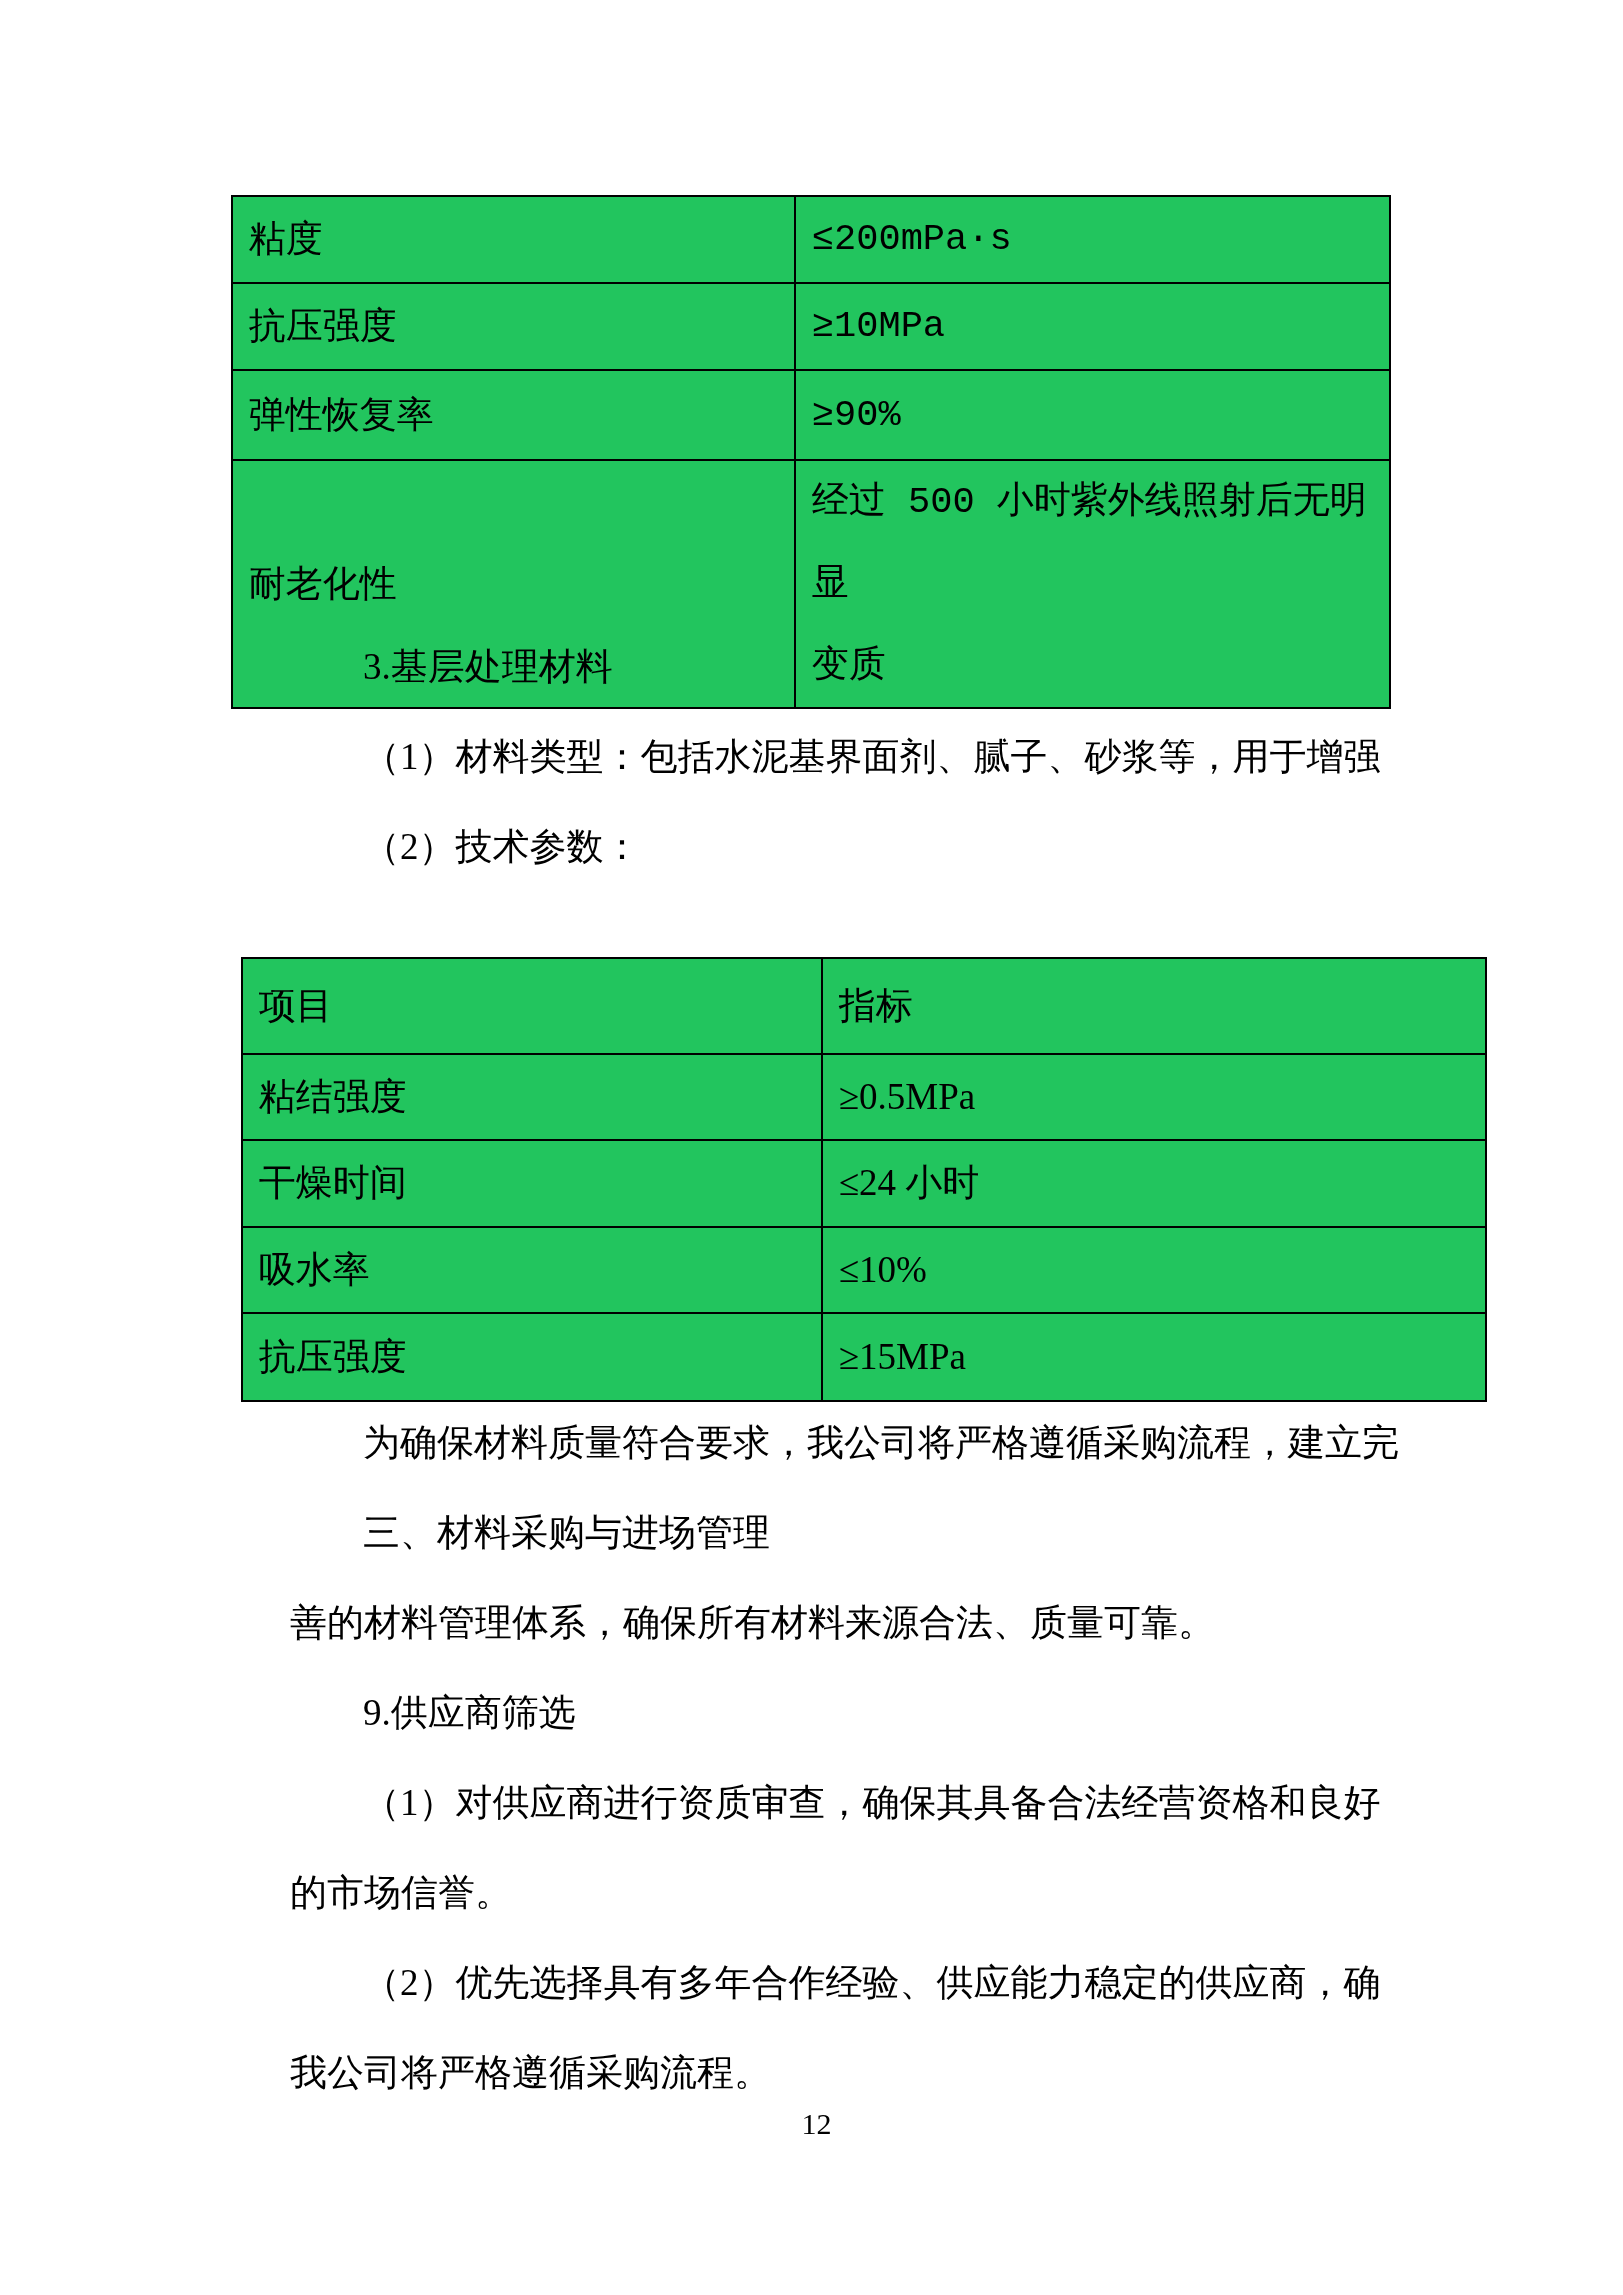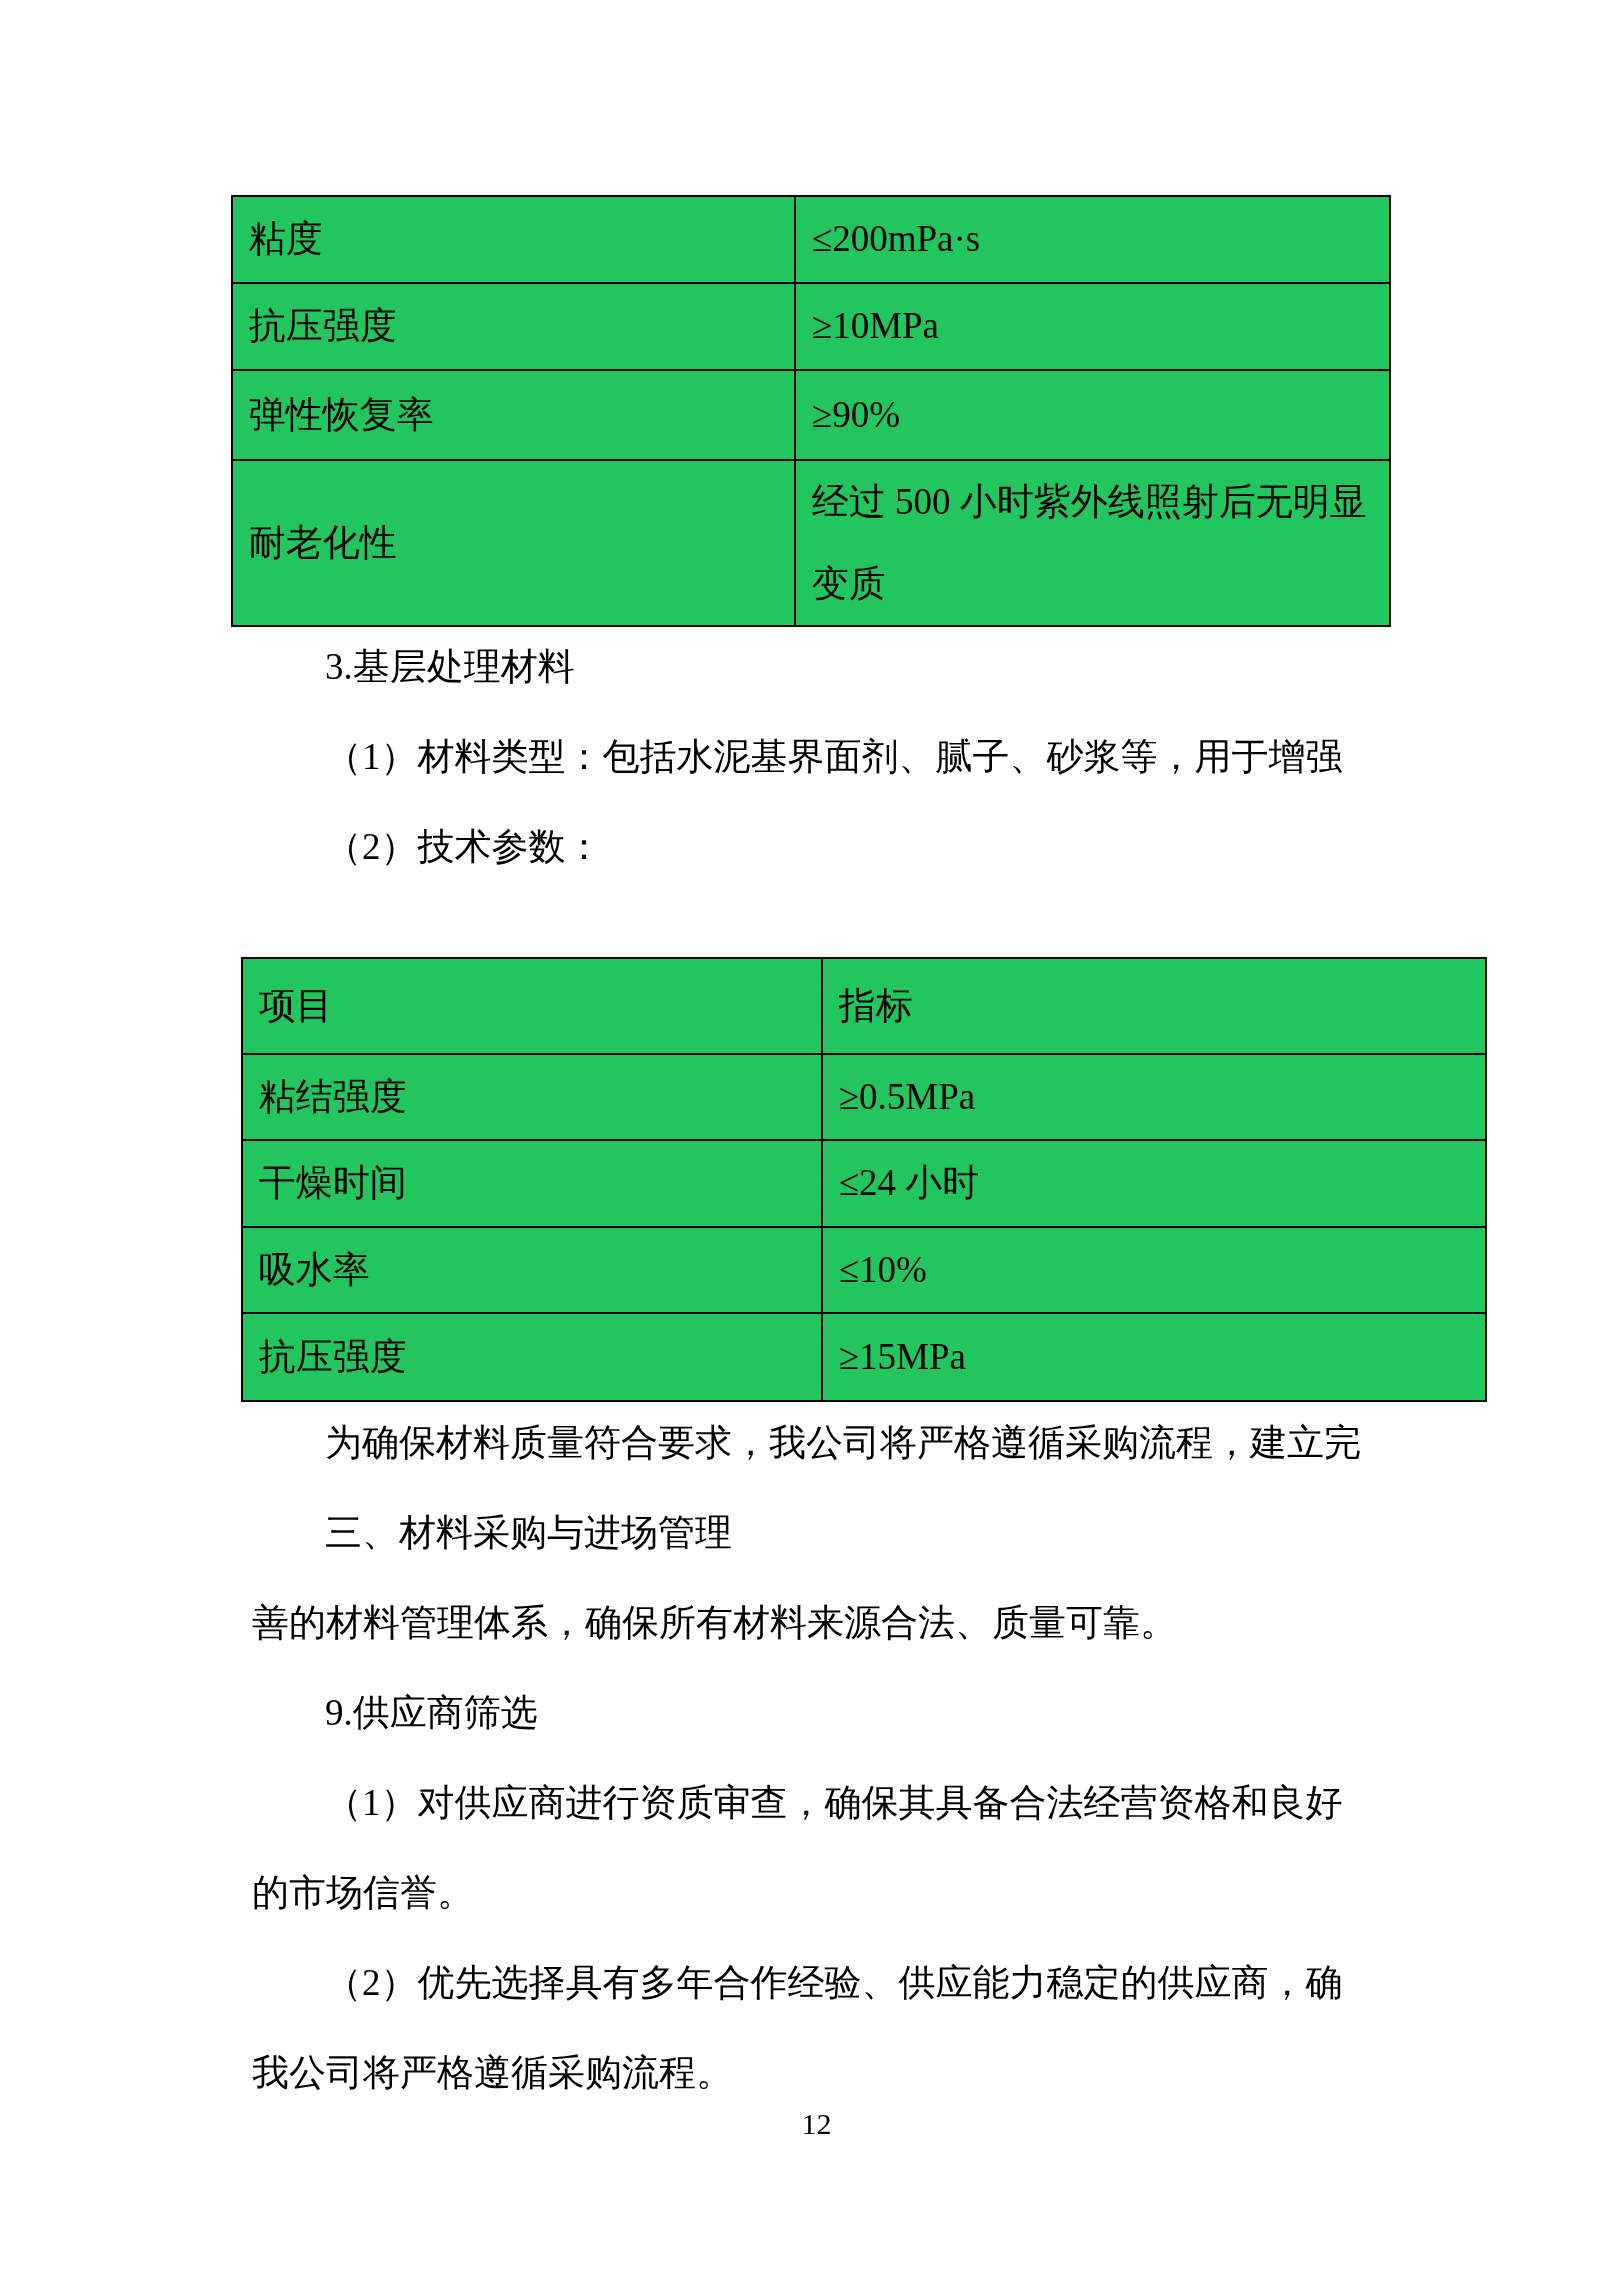--- a/index.html
+++ b/index.html
@@ -24,37 +24,38 @@
   .doc-table td {
     border: 2.6px solid #000000;
     padding: 0 6.5px 0 15.7px;
     vertical-align: middle;
     font-size: 37px;
     line-height: 1.25;
     overflow: hidden;
   }
   #table1 { left: 231px; top: 195px; width: 1160px; }
   #table1 .col-item  { width: 533px; }
-  #table1 .col-value { width: 563px; }
+  #table1 .col-value { width: 563px; font-family: Liberation Mono, monospace; }
   #table2 { left: 231px; top: 957px; width: 1160px; margin-left: 10px; }
   #table2 .col-item  { width: 580px; }
   #table2 .col-value { width: 664px; }
   .two-line-cell div { line-height: 82px; }
   .tblock {
     position: absolute;
     width: 1129px;
     font-size: 37px;
   }
   #block1 { left: 252px; top: 622px; }
   #block2 { left: 252px; top: 1398px; }
   .tline {
     height: 90px;
     line-height: 90px;
     white-space: nowrap;
     overflow: visible;
+    margin-left: 38px;
   }
   .indent { text-indent: 73px; }
   .page-number {
     position: absolute;
     left: 252px; top: 2104px;
     width: 1129px;
     text-align: center;
     font-size: 30px;
     line-height: 39px;
   }

